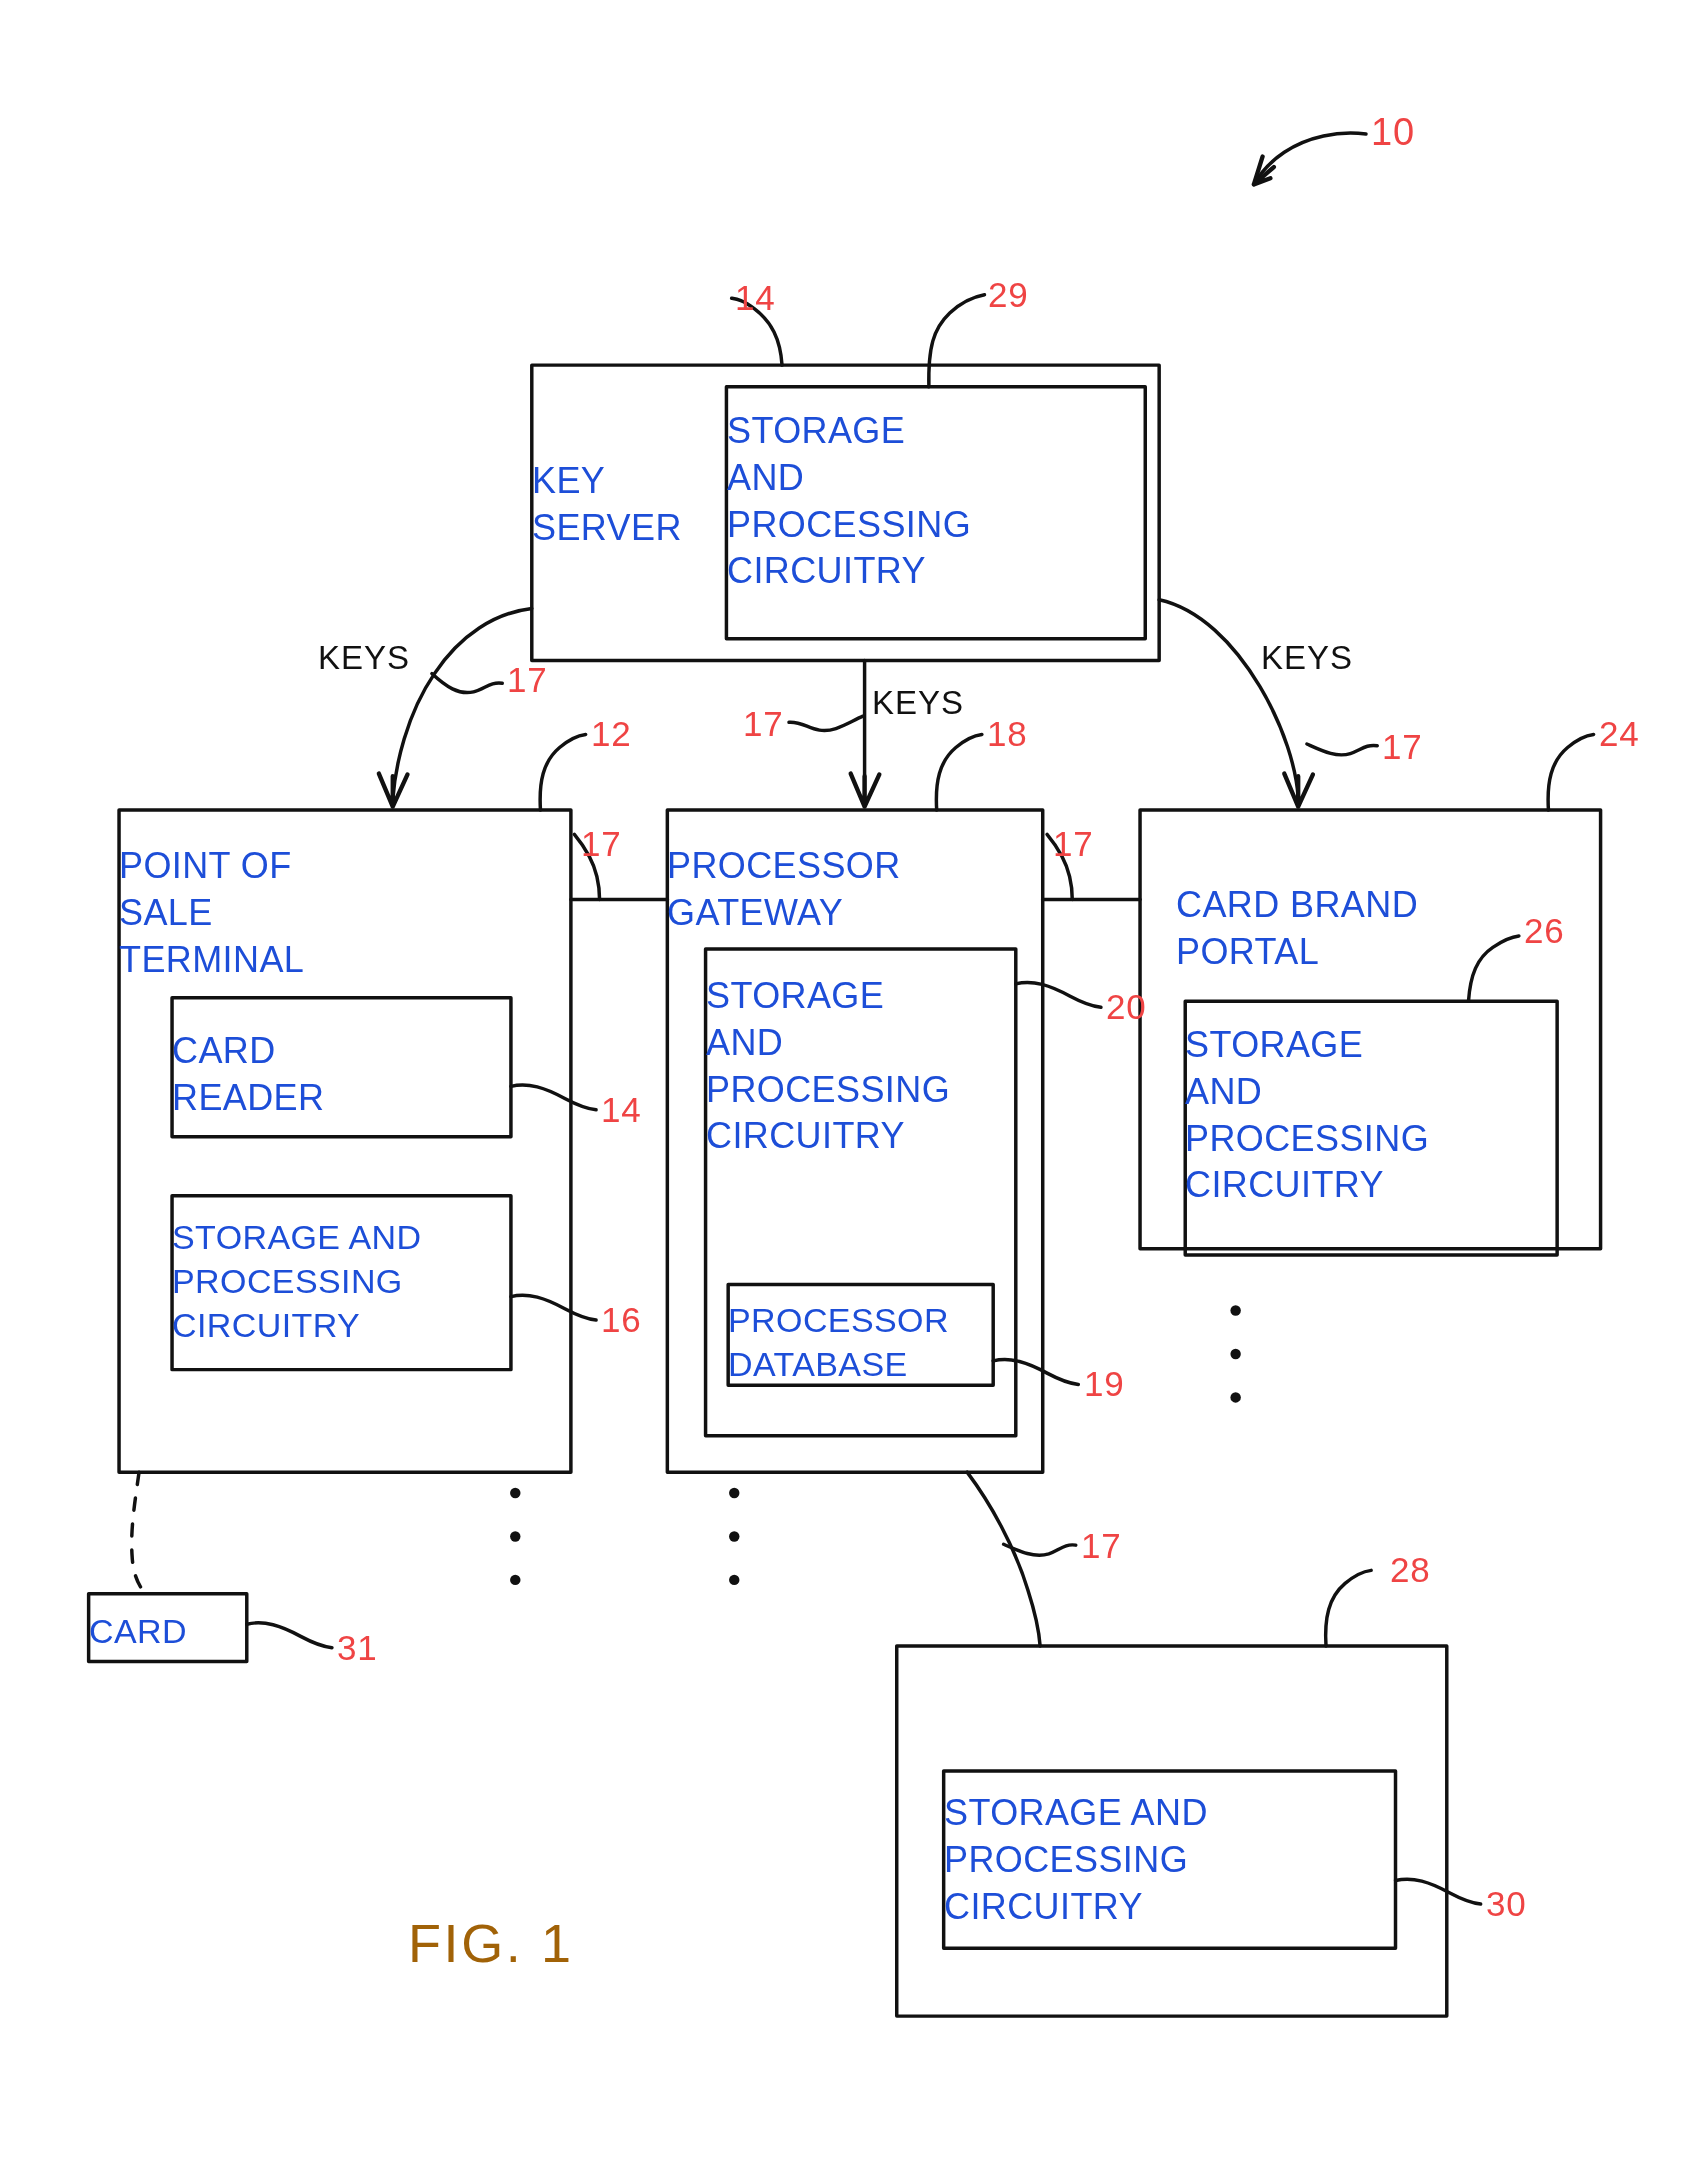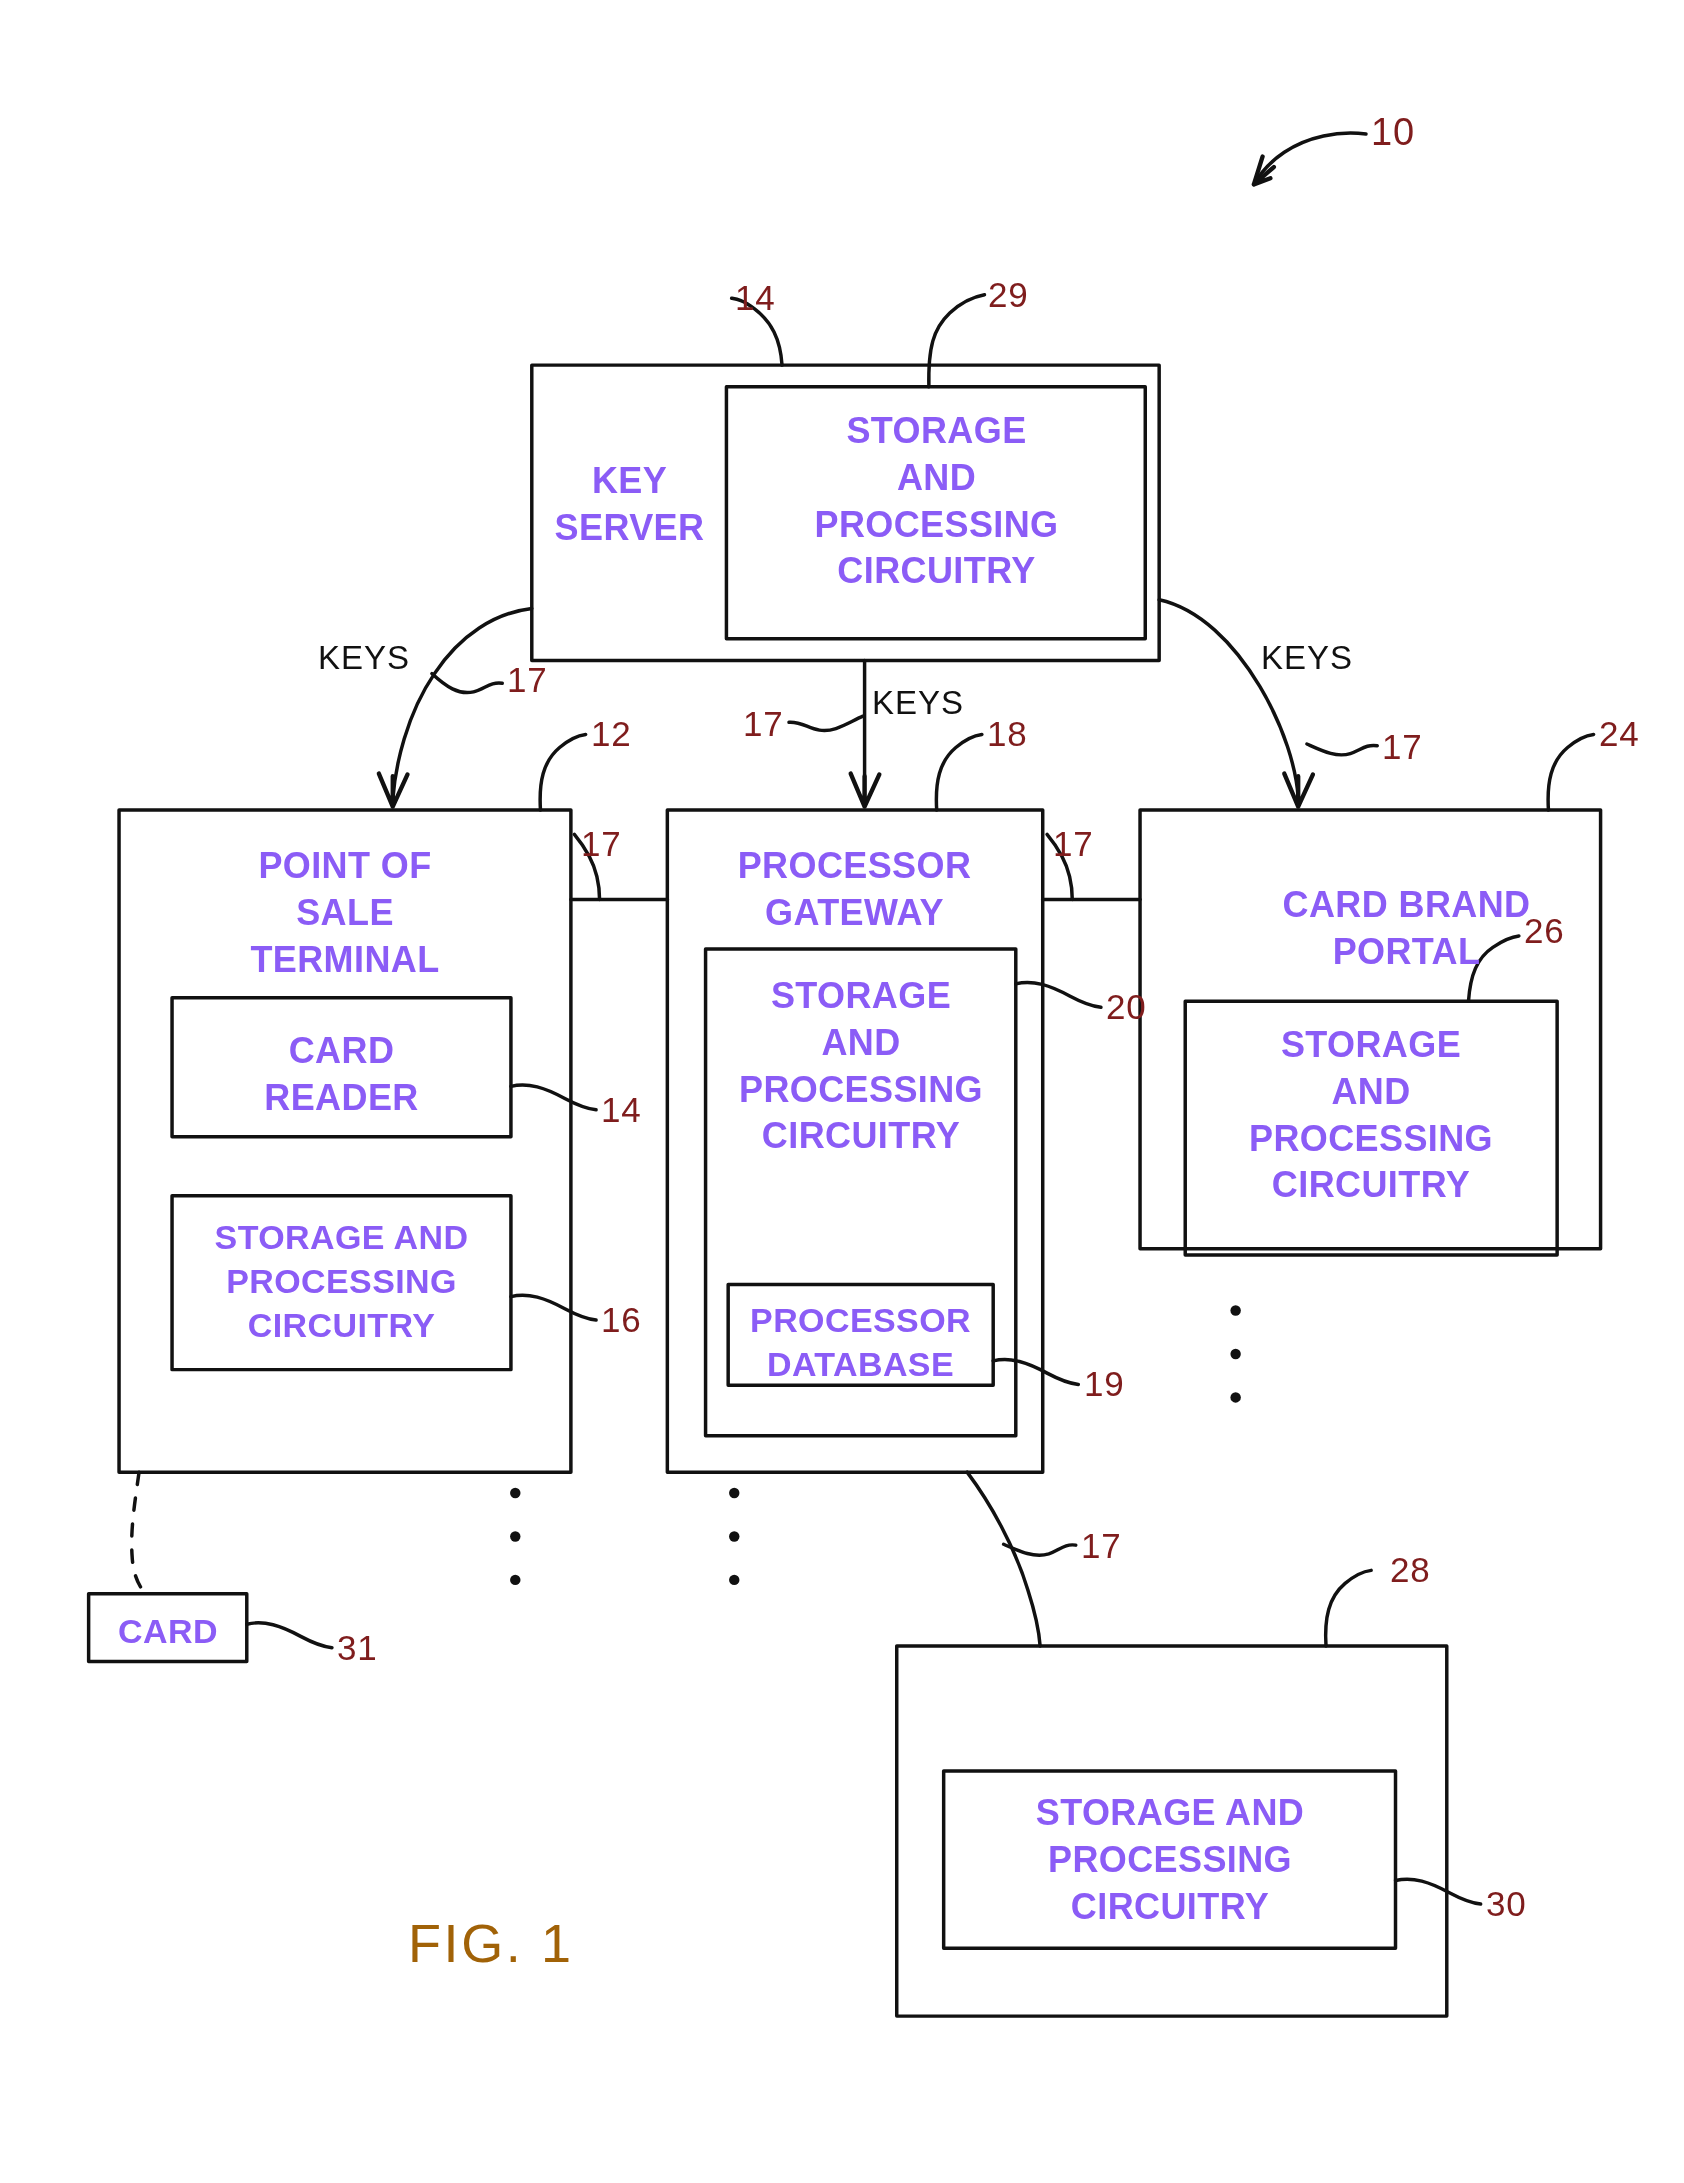--- a/index.html
+++ b/index.html
@@ -20,32 +20,31 @@
   }
   #figure-svg {
     position: absolute;
     top: 0;
     left: 0;
     width: 1684px;
     height: 2184px;
   }
   .box-label {
     position: absolute;
-    text-align: center;
-    color: #8b5cf6;
+    text-align: left;
+    color: #1d4ed8;
     font-family: "Liberation Sans", sans-serif;
     letter-spacing: 0.4px;
     line-height: 1.30;
     white-space: pre-line;
     pointer-events: none;
-    font-weight: bold;
   }
   .ref-num {
     position: absolute;
-    color: #7f1d1d;
+    color: #ef4444;
     font-family: "Liberation Sans", sans-serif;
     font-size: 35px;
     letter-spacing: 0.9px;
     white-space: nowrap;
   }
   .edge-label {
     position: absolute;
     color: #111111;
     font-family: "Liberation Sans", sans-serif;
     font-size: 33px;

